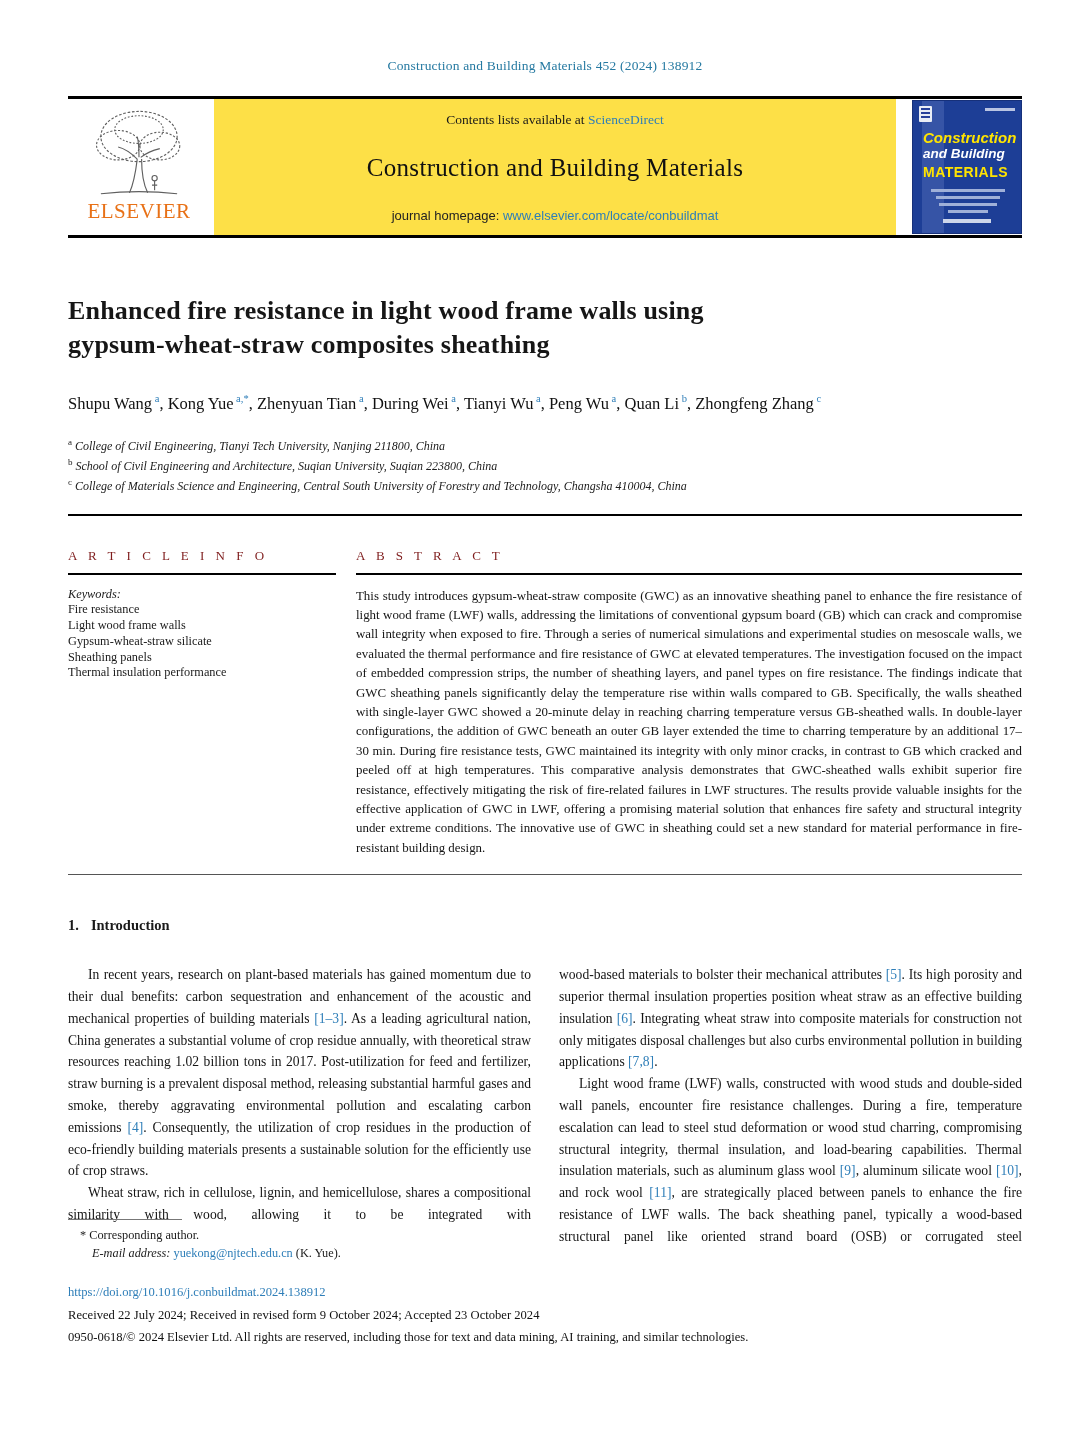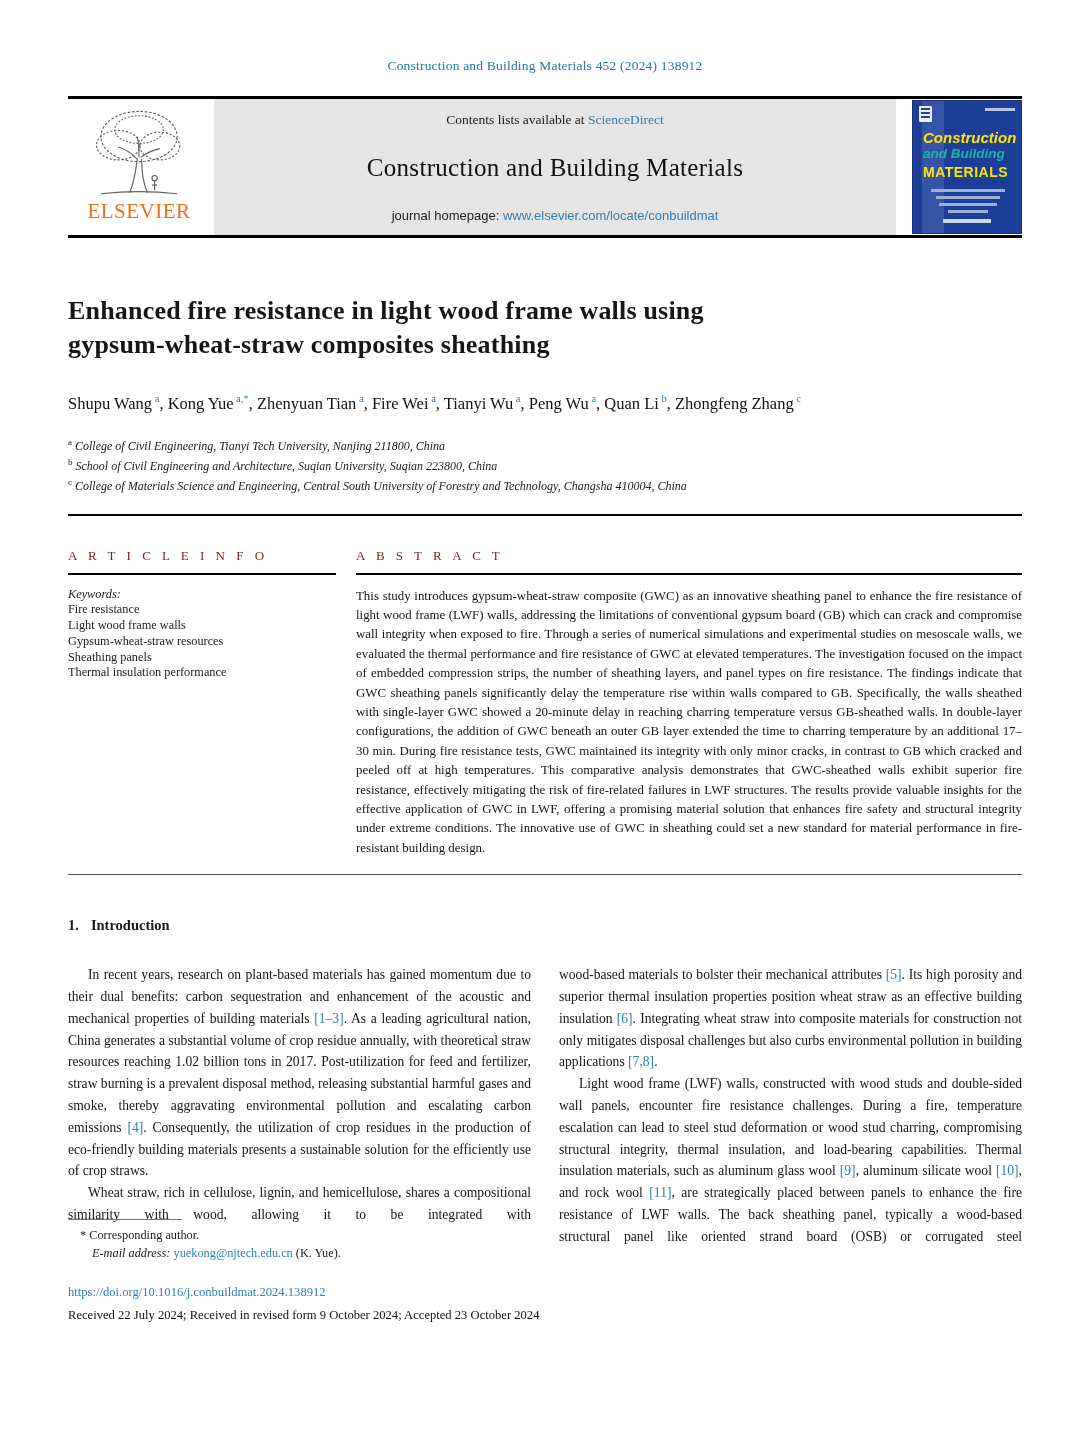--- a/index.html
+++ b/index.html
@@ -19,41 +19,41 @@
 
   .rule-thick { height:3px; background:#000; margin-top:22px; }
   .rule-thick2 { height:3px; background:#000; }
 
   
   .masthead { display:flex; align-items:stretch; height:136px; }
   .logo-box { width:142px; display:flex; flex-direction:column; align-items:center; justify-content:flex-start; padding-top:6px; }
   .logo-box svg { display:block; }
   .elsevier-word { font-size:21px; color:#e87117; letter-spacing:.5px; margin-top:-2px; }
   .mast-gray {
-    flex:1; background:#e5e5e5; margin-left:4px; margin-right:16px;
+    flex:1; background:#fde047; margin-left:4px; margin-right:16px;
     display:flex; flex-direction:column; justify-content:space-between;
     text-align:center; padding:13px 10px 12px 10px;
   }
   .contents-line { font-size:13.5px; }
   .contents-line .sd-link { color:#2e7eb8; }
   .mast-title { font-size:25px; letter-spacing:.3px; color:#111; }
   .homepage-line { font-family:"Liberation Sans", sans-serif; font-size:13px; color:#222; }
   .homepage-line .hp-link { color:#2e7eb8; }
 
   
   .cover {
     width:110px; height:134px; background:#1d3e96; position:relative; margin-top:1px;
     overflow:hidden; border:1px solid #16307a;
   }
   .cover-stripe { position:absolute; left:9px; top:0; width:22px; height:134px; background:#4a66b5; opacity:.55; }
   .cover-minilogo { position:absolute; left:6px; top:5px; width:13px; height:16px; background:#e9edf5; border-radius:1px; }
   .cover-minilogo i { display:block; height:2px; background:#27409a; margin:2px 2px 0 2px; }
   .cover-topbar { position:absolute; right:6px; top:7px; width:30px; height:3px; background:#b9c4e2; }
   .cover-t1 { position:absolute; left:10px; top:28px; font-style:italic; font-weight:bold; font-size:15px; color:#ffe400; font-family:"Liberation Sans", sans-serif; }
-  .cover-t2 { position:absolute; left:10px; top:45px; font-style:italic; font-weight:bold; font-size:13.5px; color:#14b8a6; font-family:"Liberation Sans", sans-serif; }
+  .cover-t2 { position:absolute; left:10px; top:45px; font-style:italic; font-weight:bold; font-size:13.5px; color:#ffffff; font-family:"Liberation Sans", sans-serif; }
   .cover-t3 { position:absolute; left:10px; top:63px; font-weight:bold; font-size:14px; letter-spacing:.5px; color:#ffe400; font-family:"Liberation Sans", sans-serif; }
   .cover-sub { position:absolute; left:18px; width:74px; height:3px; background:#9fb0d8; }
   .cover-bottom { position:absolute; left:30px; bottom:10px; width:48px; height:4px; background:#cdd6ea; }
 
   
   .art-title { margin-top:56px; font-size:26px; line-height:34px; color:#161616; letter-spacing:.2px; }
   .authors { margin-top:24px; font-size:16.5px; line-height:26px; max-width:900px; color:#111; }
   .authors sup { font-size:10.5px; color:#2e7eb8; }
   .affils { margin-top:17px; font-size:12px; line-height:16px; }
   .affils .affil-row { font-style:italic; }
@@ -153,39 +153,39 @@
       </div>
     </div>
 
     <div class="rule-thick2"></div>
 
     <h1 class="art-title">
       <span>Enhanced fire resistance in light wood frame walls using</span><br>
       <span>gypsum-wheat-straw composites sheathing</span>
     </h1>
 
-    <div class="authors" id="authors"><span>Shupu Wang</span><sup> a</sup>, <span>Kong Yue</span><sup> a,*</sup>, <span>Zhenyuan Tian</span><sup> a</sup>, <span>Fire Wei</span><sup> a</sup>, <span>Tianyi Wu</span><sup> a</sup>, <span>Peng Wu</span><sup> a</sup>, <span>Quan Li</span><sup> b</sup>, <span>Zhongfeng Zhang</span><sup> c</sup></div>
+    <div class="authors" id="authors"><span>Shupu Wang</span><sup> a</sup>, <span>Kong Yue</span><sup> a,*</sup>, <span>Zhenyuan Tian</span><sup> a</sup>, <span>During Wei</span><sup> a</sup>, <span>Tianyi Wu</span><sup> a</sup>, <span>Peng Wu</span><sup> a</sup>, <span>Quan Li</span><sup> b</sup>, <span>Zhongfeng Zhang</span><sup> c</sup></div>
 
     <div class="affils" id="affils">
         <div class="affil-row"><sup>a</sup><span>College of Civil Engineering, Tianyi Tech University, Nanjing 211800, China</span></div>
         <div class="affil-row"><sup>b</sup><span>School of Civil Engineering and Architecture, Suqian University, Suqian 223800, China</span></div>
         <div class="affil-row"><sup>c</sup><span>College of Materials Science and Engineering, Central South University of Forestry and Technology, Changsha 410004, China</span></div>
       </div>
 
     <div class="rule-thin"></div>
 
     <div class="info-abs">
       <div class="info-col">
         <div class="sec-heading">A R T I C L E  I N F O</div>
         <div class="heading-rule"></div>
         <div class="keywords" id="keywords">
             <div class="kw-label">Keywords:</div>
             <div>Fire resistance</div>
             <div>Light wood frame walls</div>
-            <div>Gypsum-wheat-straw resources</div>
+            <div>Gypsum-wheat-straw silicate</div>
             <div>Sheathing panels</div>
             <div>Thermal insulation performance</div>
           </div>
       </div>
       <div class="abs-col">
         <div class="sec-heading">A B S T R A C T</div>
         <div class="heading-rule"></div>
         <p class="abstract-text">This study introduces gypsum-wheat-straw composite (GWC) as an innovative sheathing panel to enhance the fire resistance of light wood frame (LWF) walls, addressing the limitations of conventional gypsum board (GB) which can crack and compromise wall integrity when exposed to fire. Through a series of numerical simulations and experimental studies on mesoscale walls, we evaluated the thermal performance and fire resistance of GWC at elevated temperatures. The investigation focused on the impact of embedded compression strips, the number of sheathing layers, and panel types on fire resistance. The findings indicate that GWC sheathing panels significantly delay the temperature rise within walls compared to GB. Specifically, the walls sheathed with single-layer GWC showed a 20-minute delay in reaching charring temperature versus GB-sheathed walls. In double-layer configurations, the addition of GWC beneath an outer GB layer extended the time to charring temperature by an additional 17–30 min. During fire resistance tests, GWC maintained its integrity with only minor cracks, in contrast to GB which cracked and peeled off at high temperatures. This comparative analysis demonstrates that GWC-sheathed walls exhibit superior fire resistance, effectively mitigating the risk of fire-related failures in LWF structures. The results provide valuable insights for the effective application of GWC in LWF, offering a promising material solution that enhances fire safety and structural integrity under extreme conditions. The innovative use of GWC in sheathing could set a new standard for material performance in fire-resistant building design.</p>
       </div>
     </div>
@@ -214,14 +214,15 @@
     <div class="fn-star">* Corresponding author.</div>
     <div class="fn-email">
       <span class="em-label">E-mail address:</span>
       <span class="link-blue">yuekong@njtech.edu.cn</span><span> (K. Yue).</span>
     </div>
   </div>
 
   <div class="footer-block">
     <div class="doi-line link-blue">https://doi.org/10.1016/j.conbuildmat.2024.138912</div>
     <div class="received-line">Received 22 July 2024; Received in revised form 9 October 2024; Accepted 23 October 2024</div>
+    <div class="copyright-line">0950-0618/© 2024 Elsevier Ltd. All rights are reserved, including those for text and data mining, AI training, and similar technologies.</div>
   </div>
 </div>
 
 </body></html>

